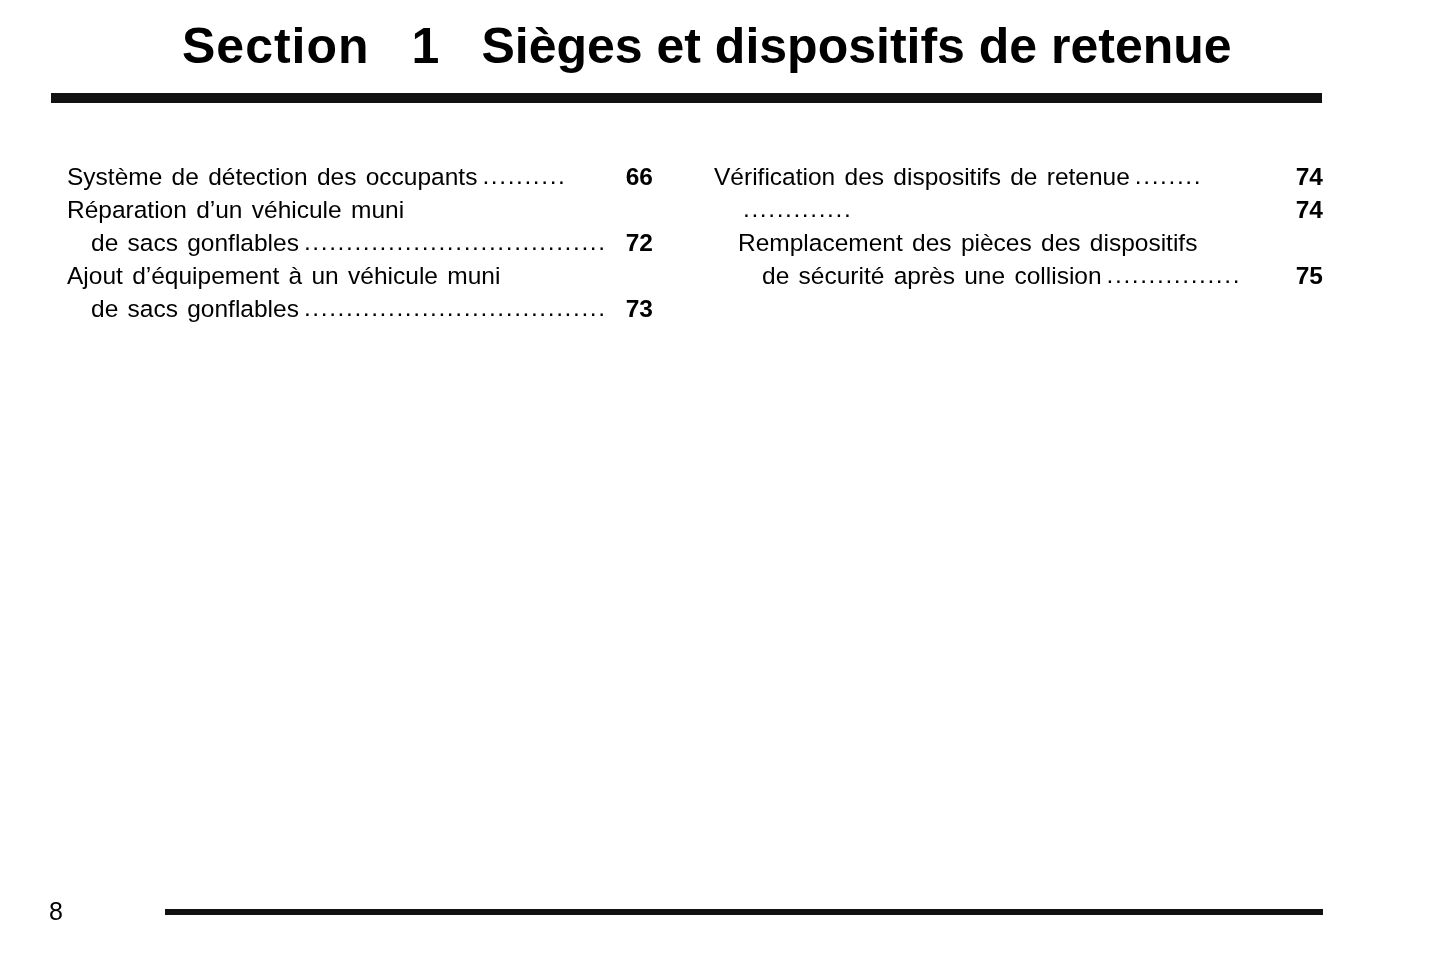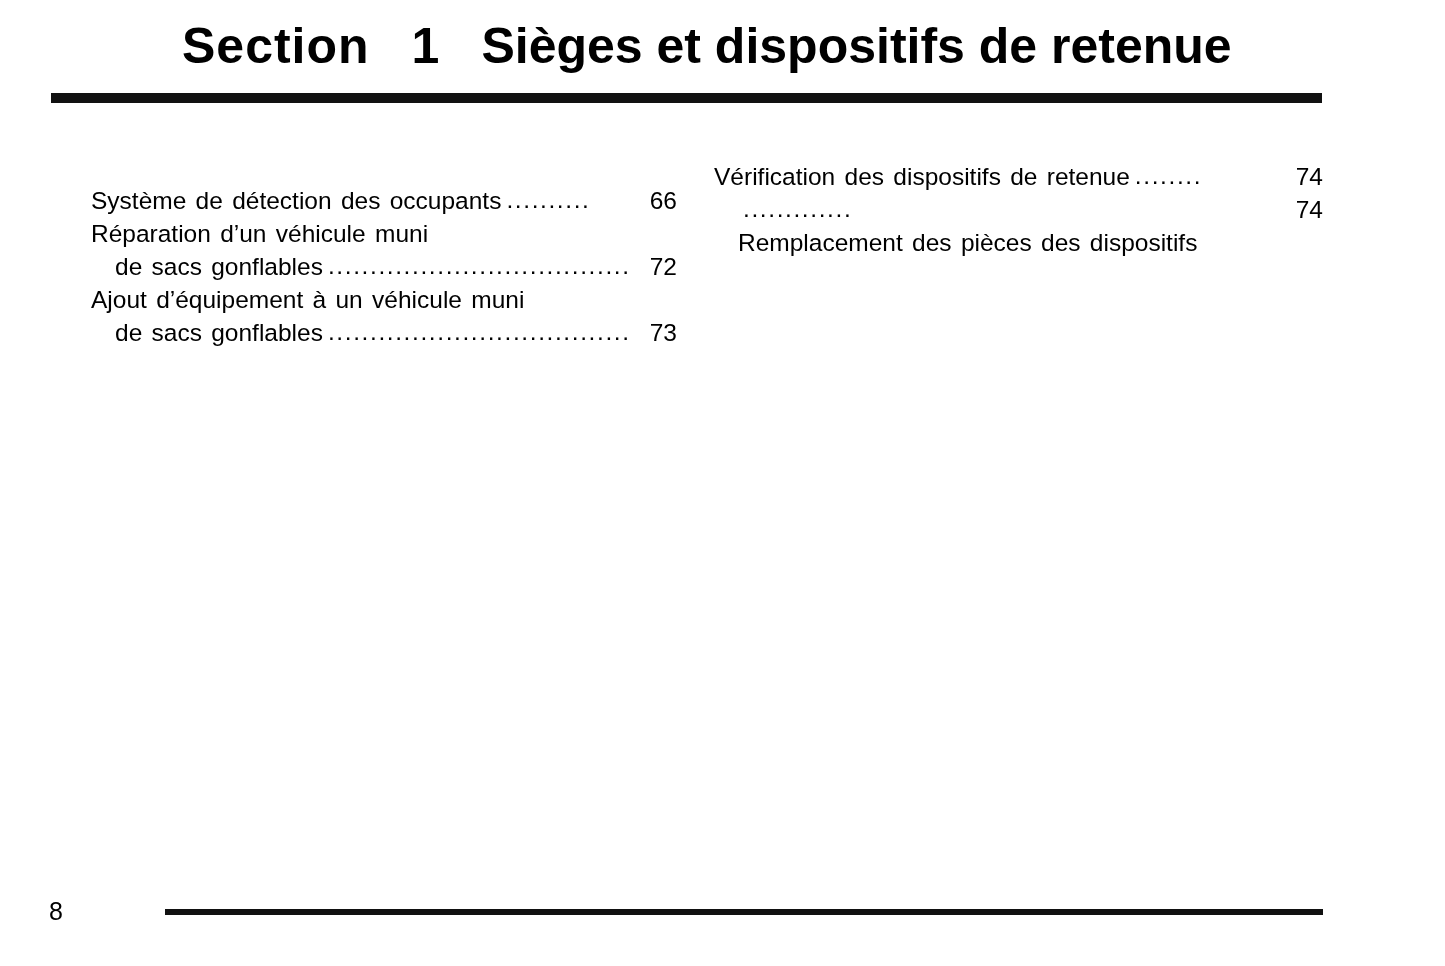--- a/index.html
+++ b/index.html
@@ -54,21 +54,21 @@
   .toc {
     position: absolute;
     left: 0;
     top: 160px;
     width: 1445px;
   }
   .toc-col {
     position: absolute;
     top: 0;
   }
-  .toc-col.left  { left: 91px;  width: 586px; margin-top: 24px; }
+  .toc-col.left  { left: 67px;  width: 586px; }
   .toc-col.right { left: 714px; width: 609px; }
 
   .toc-entry {
     display: flex;
     align-items: baseline;
     font-size: 24.5px;
     line-height: 33px;
     white-space: nowrap;
   }
   .toc-entry.bold .entry-text { font-weight: normal; }
@@ -86,20 +86,21 @@
     margin: 0 1px 0 5px;
     font-size: 24.5px;
     letter-spacing: 1.6px;
     position: relative;
     top: -1px;
   }
   .entry-page {
     flex: 0 0 auto;
     text-align: right;
     padding-left: 3px;
+    font-weight: bold;
   }
 
   
   .page-footer {
     position: absolute;
     left: 0;
     top: 880px;
     width: 1445px;
     height: 60px;
   }
@@ -159,19 +160,24 @@
         <span class="leader">........</span>
         <span class="entry-page">74</span>
       </div>
       <div class="toc-entry indent-1">
         <span class="leader">.............</span>
         <span class="entry-page">74</span>
       </div>
       <div class="toc-entry indent-1 no-leader">
         <span class="entry-text">Remplacement des pièces des dispositifs</span>
       </div>
+      <div class="toc-entry indent-2">
+        <span class="entry-text">de sécurité après une collision</span>
+        <span class="leader">................</span>
+        <span class="entry-page">75</span>
+      </div>
     </div>
 </div>
 
 <div class="page-footer">
   <div class="folio">8</div>
   <div class="footer-rule"></div>
 </div>
 
 </body></html>

